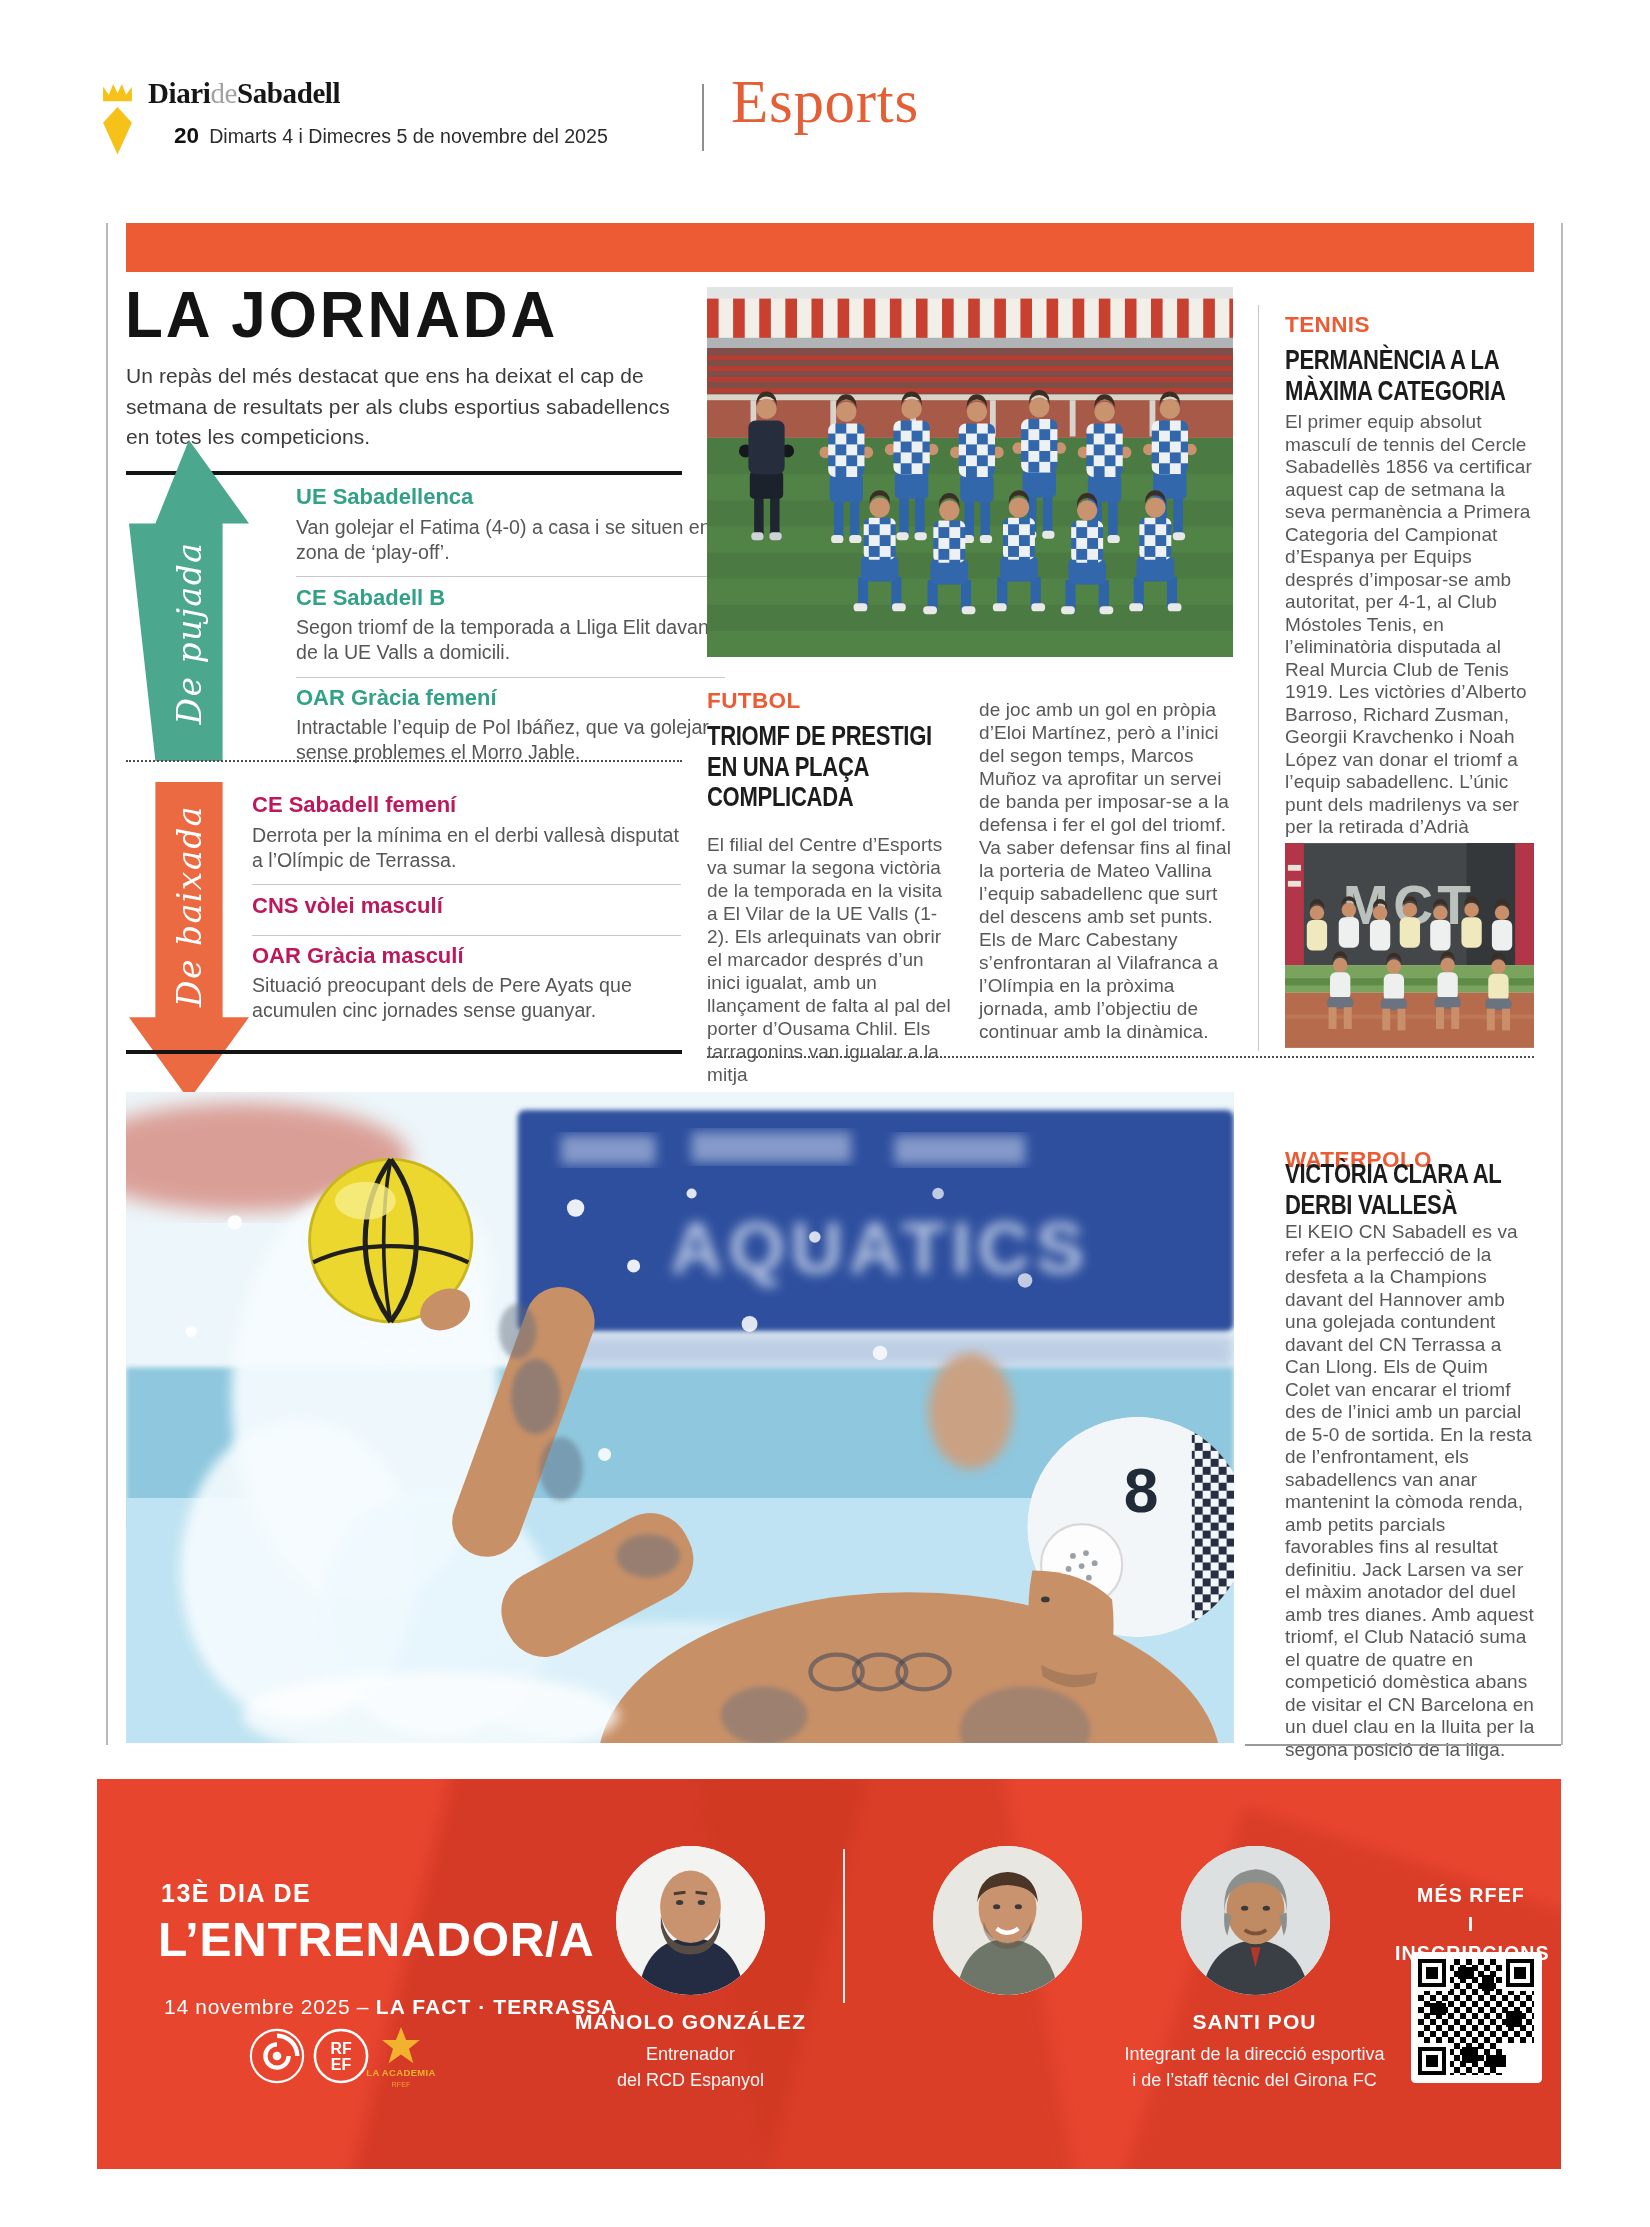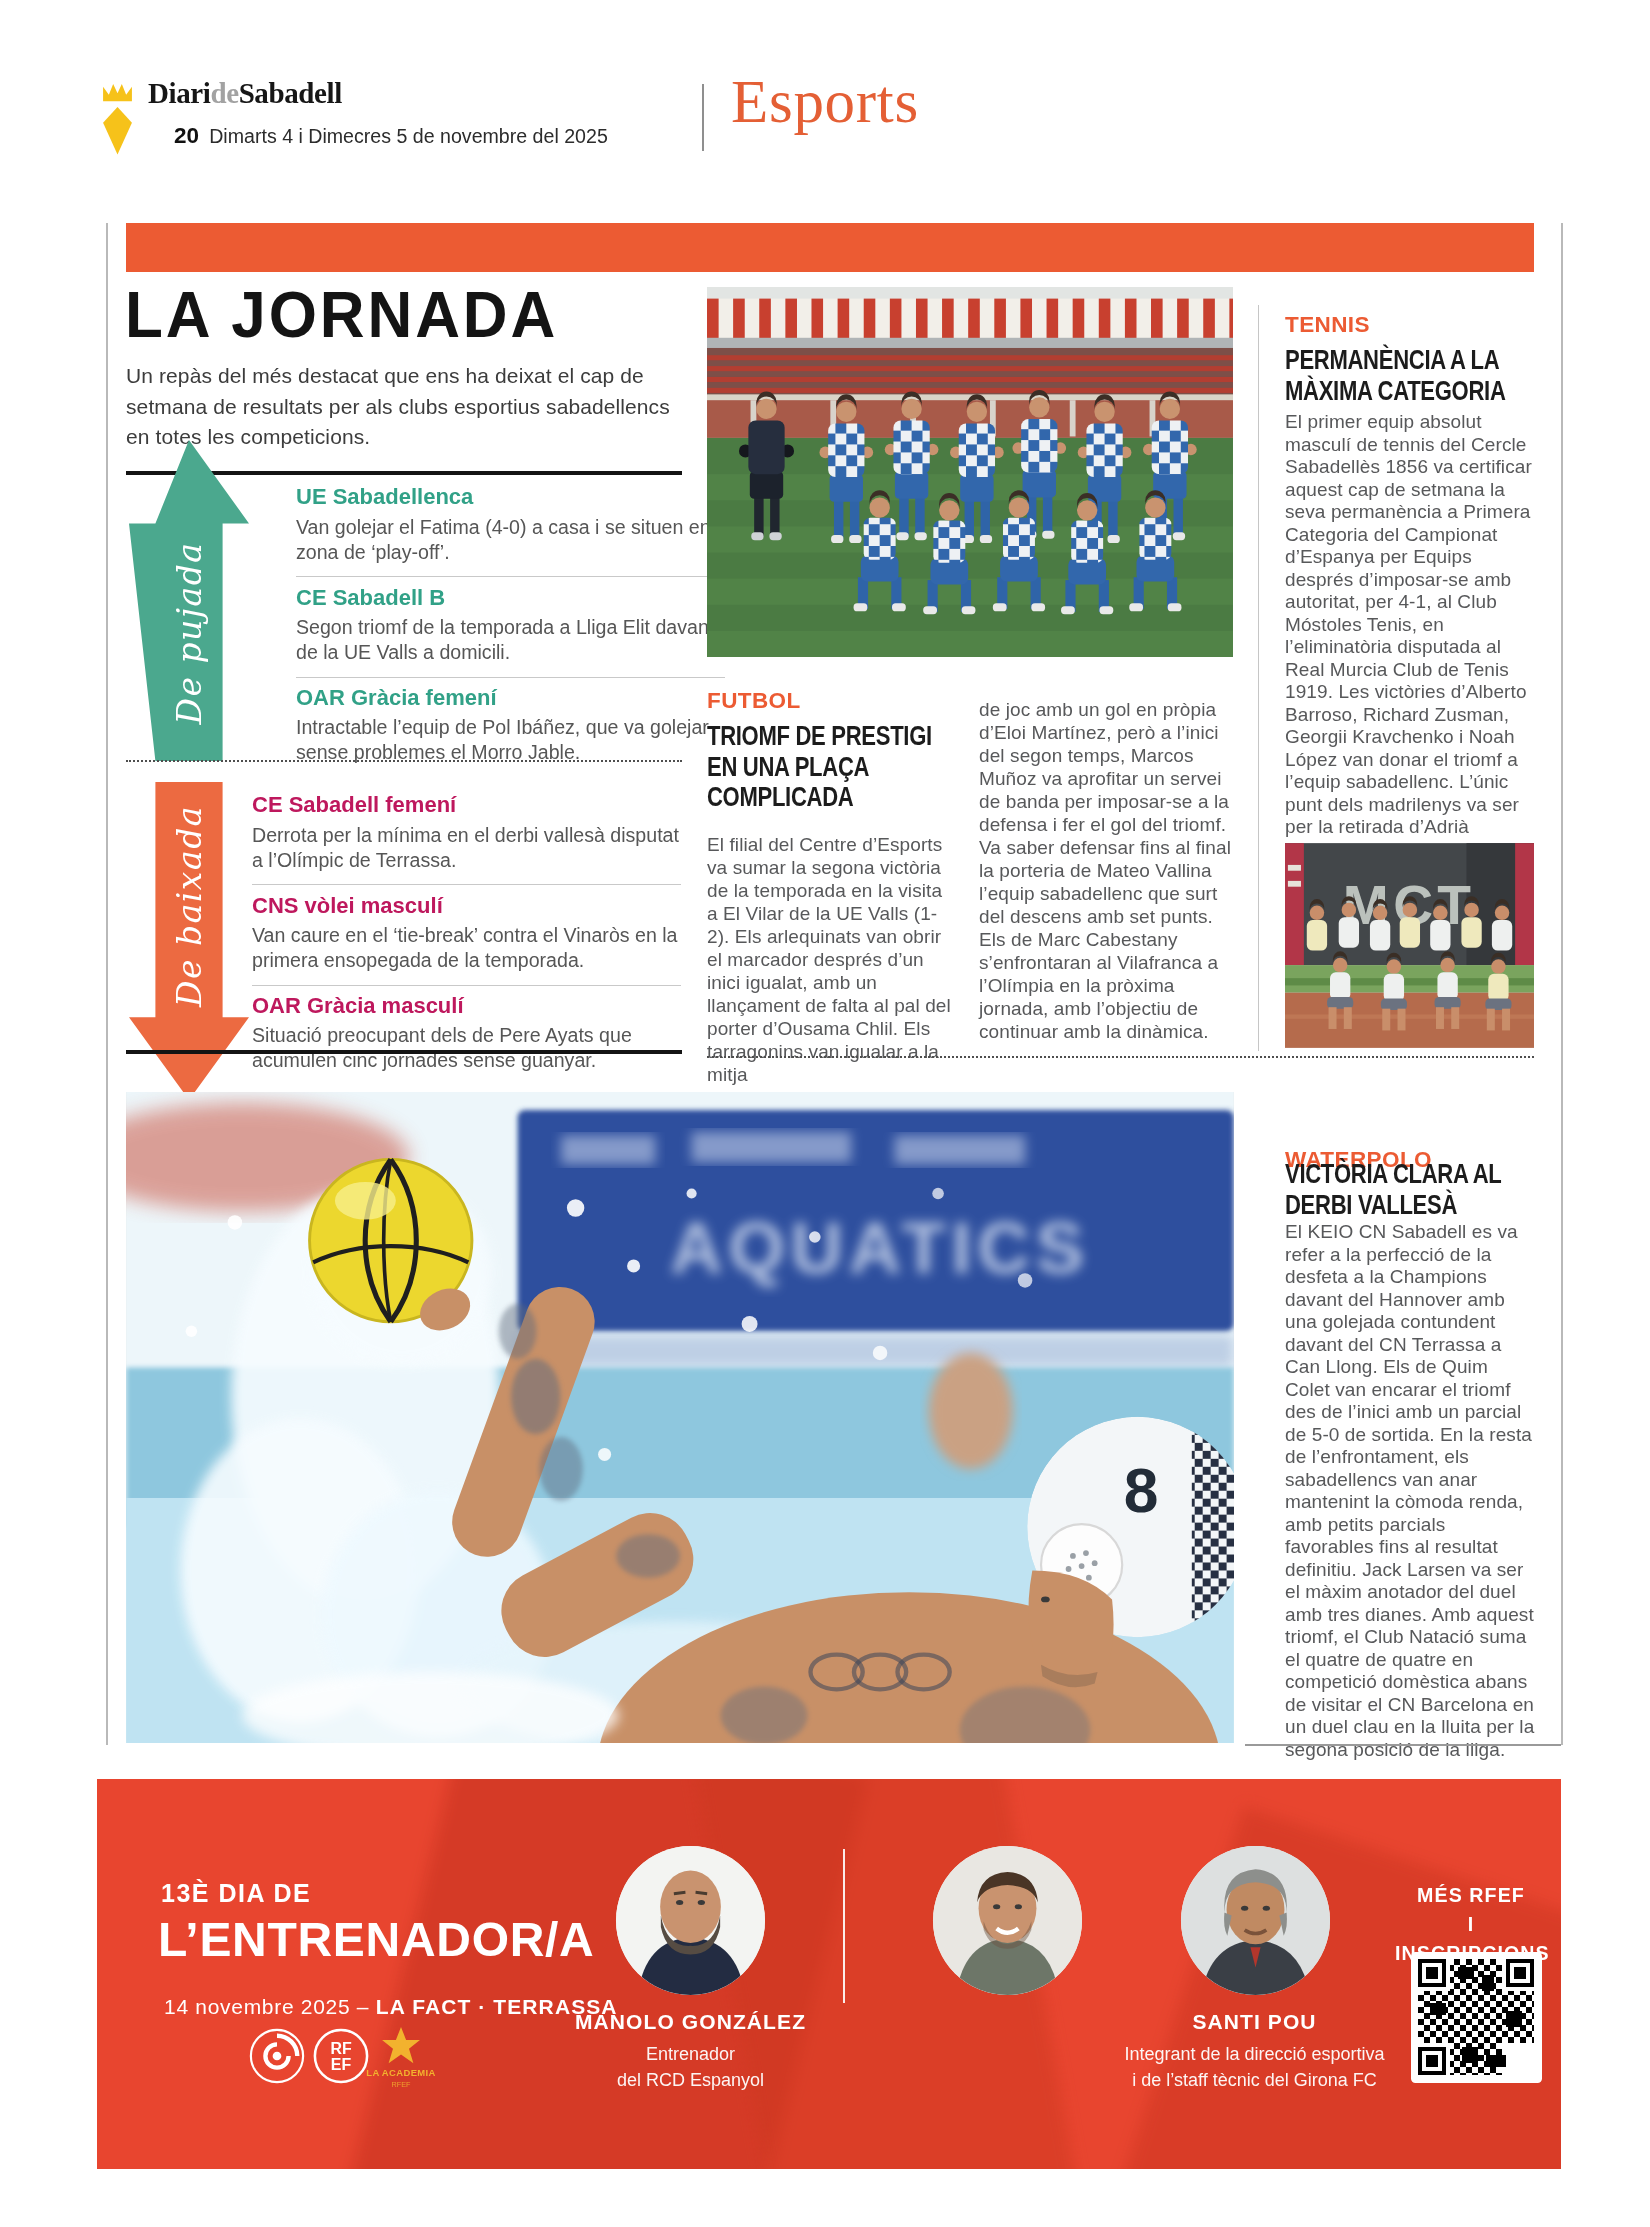--- a/index.html
+++ b/index.html
@@ -2,21 +2,21 @@
 <html style="font-size:11.6px"><head>
 <meta charset="utf-8">
 <style>
   html,body{margin:0;padding:0;background:#fff;}
   .page{position:relative;width:1651px;height:2227px;background:#fff;overflow:hidden;
         font-family:"Liberation Sans",sans-serif;color:#333;}
   .abs{position:absolute;}
 
   
   .brand{font-family:"Liberation Serif",serif;font-size:29px;font-weight:bold;color:#161616;letter-spacing:-0.4px;}
-  .brand .lite{color:#a2a2a2;font-weight:bold;}
+  .brand .lite{color:#a2a2a2;font-weight:normal;}
   .pageline{font-size:19.6px;color:#2c2c2c;margin-left:26px;}
   .pageline .pnum{font-weight:bold;font-size:22.5px;color:#111;margin-right:10.2px;}
   .hdr-divider{width:1.5px;height:67px;background:#8f8f8f;}
   .section-title{font-family:"Liberation Serif",serif;font-size:61px;color:#e45f35;letter-spacing:0.7px;}
 
   
   .topbar{background:#ec5b33;}
   .vrule{width:1.5px;background:#b9b9b9;}
   .hrule-black{height:3.6px;background:#141414;}
   .hrule-gray{height:1.5px;background:#9a9a9a;}
@@ -111,21 +111,20 @@
   <div class="arrow down abs" style="left:129px;top:782px;width:120px;height:318px;">
     <span class="arrow-label">De baixada</span>
   </div>
   <div class="abs" style="left:252px;top:785px;width:429px;">
     <div class="item">
       <p class="team-name orange">CE Sabadell femení</p>
       <p class="item-body">Derrota per la mínima en el derbi vallesà disputat a l’Olímpic de Terrassa.</p>
     </div>
     <div class="item">
       <p class="team-name orange">CNS vòlei masculí</p>
-      <p class="item-body">Van caure en el ‘tie-break’ contra el Vinaròs en la primera ensopegada de la temporada.</p>
     </div>
     <div class="item">
       <p class="team-name orange">OAR Gràcia masculí</p>
       <p class="item-body">Situació preocupant dels de Pere Ayats que acumulen cinc jornades sense guanyar.</p>
     </div>
   </div>
 
   <div class="abs hrule-black" style="left:126px;top:1050px;width:556px;"></div>
 
   <div class="abs photo" style="left:707px;top:287px;width:526px;height:370px;">

